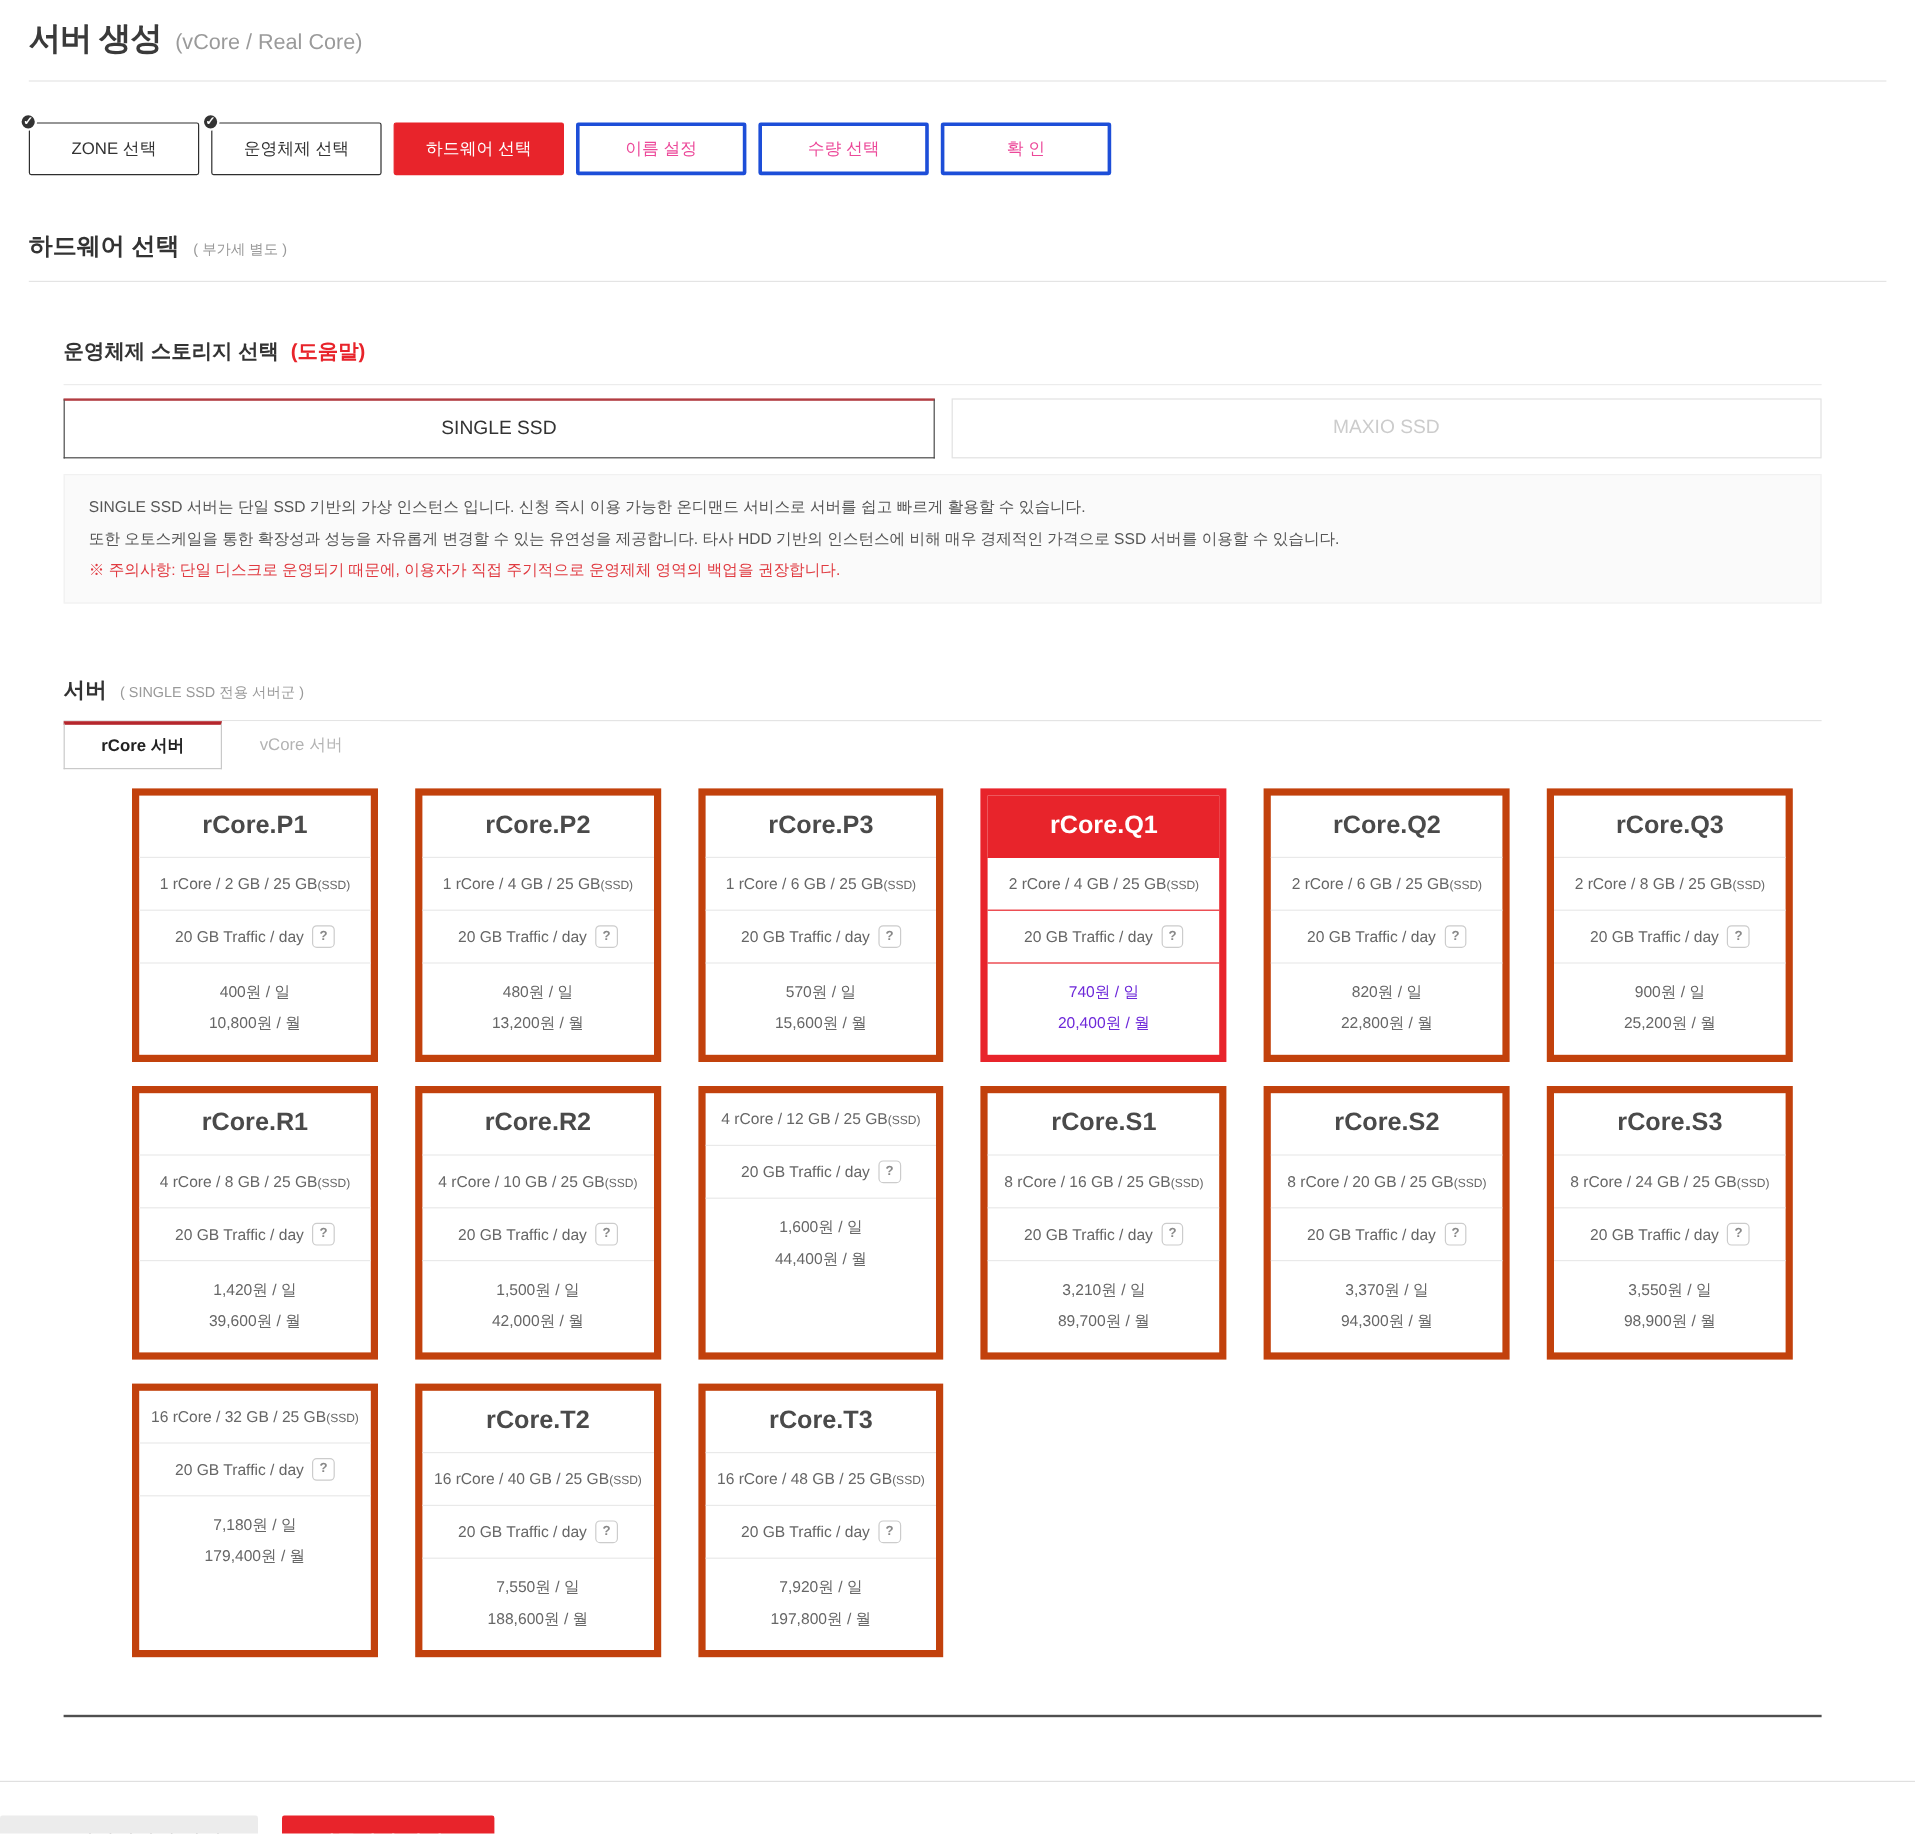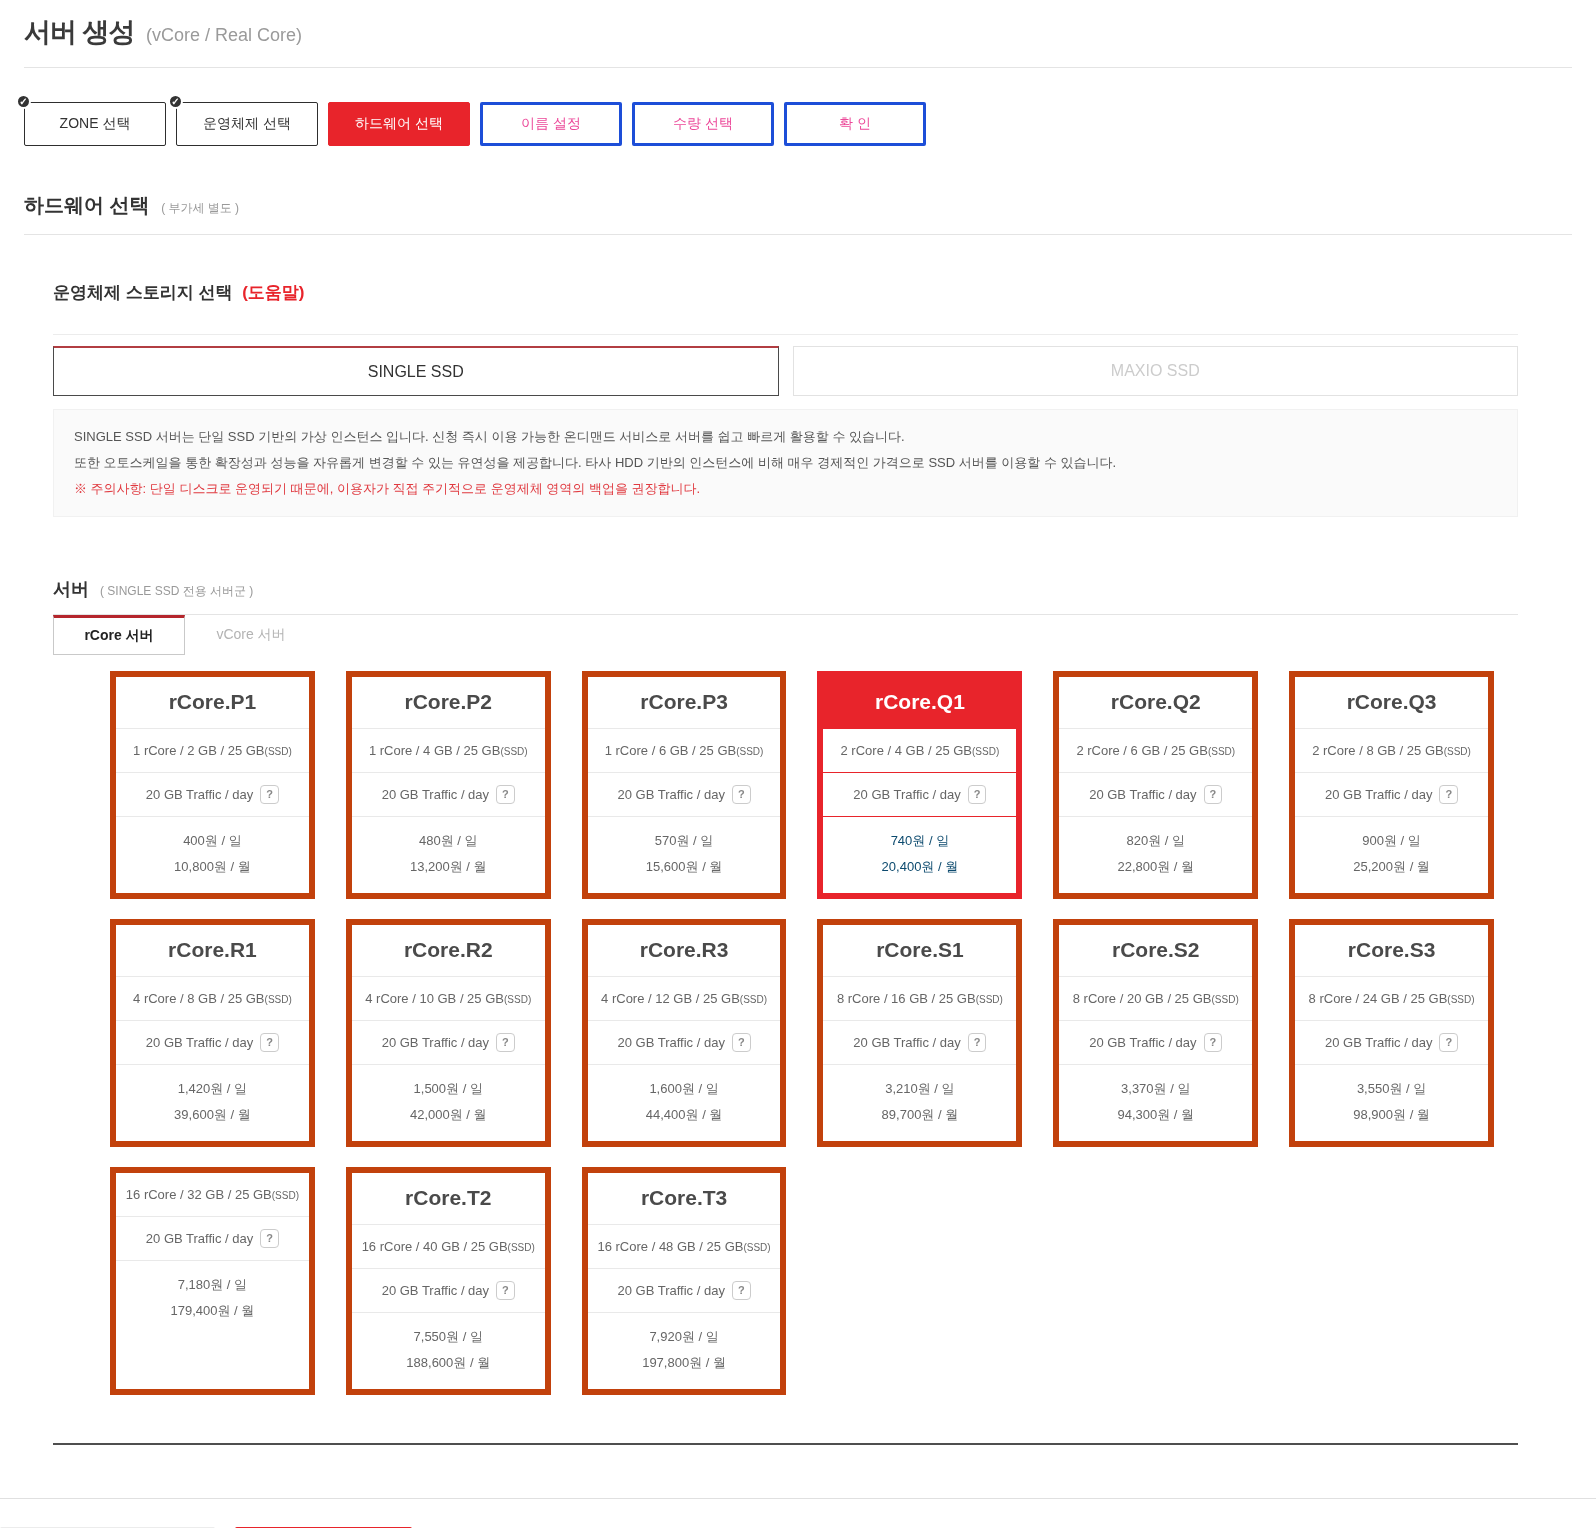--- a/index.html
+++ b/index.html
@@ -39,21 +39,21 @@
         display:flex;align-items:center;justify-content:center;font-weight:bold;}
 
   
   .section-head{margin-top:46px;font-size:20px;font-weight:bold;color:#333;}
   .section-note{font-size:12px;color:#999;font-weight:normal;margin-left:6px;}
   hr.section{margin-top:15px;border-top:1px solid var(--line);}
 
   .inner{margin:0 54px 0 29px;}
 
   
-  .storage-head{margin-top:46px;padding-bottom:30px;border-bottom:1px solid #ececec;
+  .storage-head{margin-top:46px;padding-bottom:16px;border-bottom:1px solid #ececec;
         font-size:17px;font-weight:bold;color:#333;}
   .help-link{color:var(--red);margin-left:5px;cursor:pointer;}
   .storage-tabs{display:flex;gap:14px;margin-top:11px;}
   .storage-tab{flex:1;height:50px;display:flex;align-items:center;justify-content:center;
         font-size:16px;cursor:pointer;background:#fff;}
   .storage-tab.selected{border:1px solid #4a4a4a;border-top:2px solid var(--dark-red);color:#333;}
   .storage-tab.unselected{border:1px solid #e2e2e2;color:#ccc;}
   .storage-desc{margin-top:13px;background:#fafafa;border:1px solid #f1f1f1;
         padding:14px 20px;font-size:13px;color:#555;}
   .storage-desc p{margin:0;line-height:26px;}
@@ -78,21 +78,21 @@
   .spec-suffix{font-size:10px;}
   .card-traffic{padding:12px 0;font-size:13px;color:#666;border-bottom:1px solid var(--card-line);
         display:flex;align-items:center;justify-content:center;gap:7px;}
   .q-badge{border:1px solid #ccc;border-radius:4px;padding:0 5px;font-size:11px;font-weight:bold;
         color:#888;line-height:17px;background:#fff;cursor:pointer;}
   .card-price{padding:11px 0 13px;font-size:13px;color:#666;}
   .card-price div{line-height:26px;}
   .card.selected{border-color:var(--red);}
   .card.selected .card-title{background:var(--red);color:#fff;border-bottom-color:var(--red);}
   .card.selected .card-spec,.card.selected .card-traffic{border-bottom-color:var(--red);}
-  .card.selected .card-price{color:#0c4a6e;}
+  .card.selected .card-price{color:#6d28d9;}
 
   hr.dark{margin-top:48px;border-top:2px solid #4f4f4f;}
   hr.footer-sep{margin-top:53px;border-top:1px solid #e0e0e0;}
 
   
   .footer{display:flex;justify-content:flex-start;gap:20px;padding:28px 56px 0 0;}
   .btn{height:44px;display:flex;align-items:center;justify-content:center;font-size:17px;
         border:none;border-radius:2px;cursor:pointer;font-family:inherit;}
   .btn-back{background:#ececec;color:#333;padding:0 30px;}
   .btn-next{background:var(--red);color:#fff;padding:16px 28px;font-weight:bold;}
@@ -271,21 +271,20 @@
     <div class="card-traffic">
       <span class="traffic-label">20 GB Traffic / day</span>
       <span class="q-badge">?</span>
     </div>
     <div class="card-price">
       <div class="price-day">1,500원 / 일</div>
       <div class="price-month">42,000원 / 월</div>
     </div>
   </div>
         <div class="card">
-    <div class="card-title">rCore.R3</div>
     <div class="card-spec">
       <span class="spec-main">4 rCore / 12 GB / 25 GB</span><span class="spec-suffix">(SSD)</span>
     </div>
     <div class="card-traffic">
       <span class="traffic-label">20 GB Traffic / day</span>
       <span class="q-badge">?</span>
     </div>
     <div class="card-price">
       <div class="price-day">1,600원 / 일</div>
       <div class="price-month">44,400원 / 월</div>

